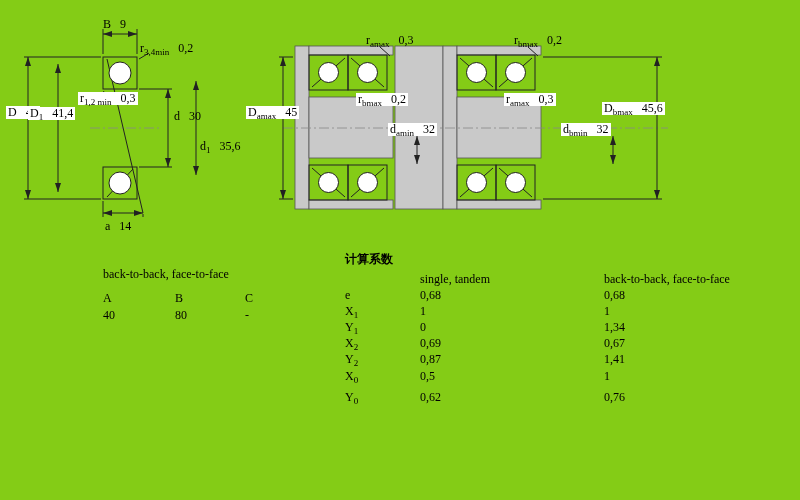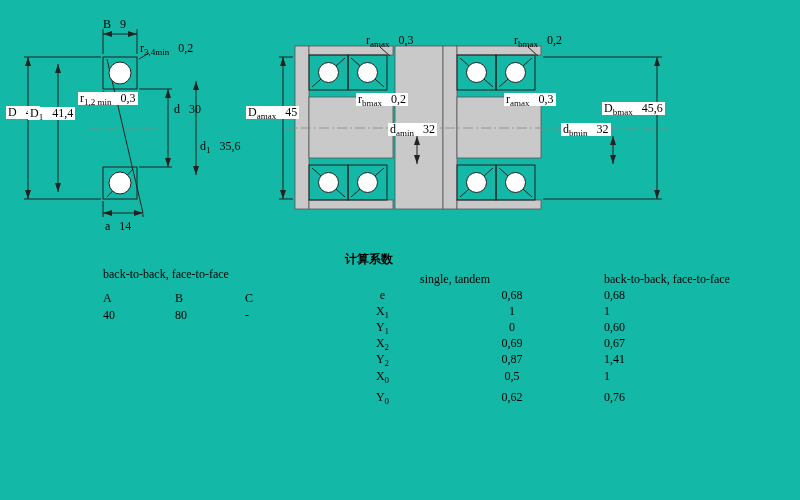--- a/index.html
+++ b/index.html
@@ -1,29 +1,29 @@
 <!DOCTYPE html>
 <html><head>
 <meta charset="utf-8">
 <style>
   html,body{margin:0;padding:0;background:#fff;}
-  #page{position:relative;width:800px;height:500px;background:#14b8a6;overflow:hidden;
+  #page{position:relative;width:800px;height:500px;background:#84cc16;overflow:hidden;
         font-family:"Liberation Serif",serif;color:#000;}
   svg{position:absolute;left:0;top:0;}
   .dim{position:absolute;font-size:12px;white-space:nowrap;line-height:1.1;}
   .dim sub{font-size:9px;line-height:0;margin-top:16px;}
   .dim .val{margin-left:9px;}
   .wbg{background:#fff;padding:0 2px;}
   .ttl{position:absolute;font-size:12px;font-weight:bold;white-space:nowrap;}
   .txt{position:absolute;font-size:12px;white-space:nowrap;}
   .tbl{position:absolute;font-size:12px;}
   .prow{position:absolute;left:0;white-space:nowrap;}
   .prow span{display:inline-block;}
   .pc0{width:72px;} .pc1{width:70px;} .pc2{width:40px;}
-  .frow{position:absolute;left:0;white-space:nowrap;text-align:center;}
+  .frow{position:absolute;left:0;white-space:nowrap;}
   .fsym{display:inline-block;width:75px;}
   .fv1{display:inline-block;width:184px;}
   .fv2{display:inline-block;}
   .frow sub,.fsym sub{font-size:9px;line-height:0;}
 </style>
 </head>
 <body>
 
 <div id="page">
 
@@ -137,21 +137,21 @@
       <line x1="543" y1="199" x2="662" y2="199"></line>
       <line x1="657" y1="57" x2="657" y2="199" marker-start="url(#mS)" marker-end="url(#mE)"></line>
     </g>
   </svg>
 
   <div class="dim" style="left:103px;top:18px"><span>B</span><sub></sub><span class="val">9</span></div>
   <div class="dim" style="left:140px;top:42px"><span>r</span><sub>3,4min</sub><span class="val">0,2</span></div>
   <div class="dim wbg" style="left:6px;top:106px"><span>D</span><sub></sub><span class="val">47</span></div>
   <div class="dim wbg" style="left:78px;top:92px"><span>r</span><sub>1,2 min</sub><span class="val">0,3</span></div>
   <div class="dim wbg" style="left:28px;top:107px"><span>D</span><sub>1</sub><span class="val">41,4</span></div>
-  <div class="dim" style="left:174px;top:103px"><span>d</span><sub></sub><span class="val">30</span></div>
+  <div class="dim" style="left:174px;top:110px"><span>d</span><sub></sub><span class="val">30</span></div>
   <div class="dim" style="left:200px;top:140px"><span>d</span><sub>1</sub><span class="val">35,6</span></div>
   <div class="dim" style="left:105px;top:220px"><span>a</span><sub></sub><span class="val">14</span></div>
 
   <div class="dim" style="left:366px;top:34px"><span>r</span><sub>amax</sub><span class="val">0,3</span></div>
   <div class="dim wbg" style="left:246px;top:106px"><span>D</span><sub>amax</sub><span class="val">45</span></div>
   <div class="dim wbg" style="left:356px;top:93px"><span>r</span><sub>bmax</sub><span class="val">0,2</span></div>
   <div class="dim wbg" style="left:388px;top:123px"><span>d</span><sub>amin</sub><span class="val">32</span></div>
 
   <div class="dim" style="left:514px;top:34px"><span>r</span><sub>bmax</sub><span class="val">0,2</span></div>
   <div class="dim wbg" style="left:504px;top:93px"><span>r</span><sub>amax</sub><span class="val">0,3</span></div>
@@ -167,20 +167,20 @@
       <span class="pc0">40</span><span class="pc1">80</span><span class="pc2">-</span>
     </div>
   </div>
 
   <div class="ttl" style="left:345px;top:251px">计算系数</div>
   <div class="txt" style="left:420px;top:272px">single, tandem</div>
   <div class="txt" style="left:604px;top:272px">back-to-back, face-to-face</div>
   <div class="tbl" style="left:345px;top:288px;width:420px;height:130px">
     <div class="frow" style="top:0"><span class="fsym"><span>e</span><sub></sub></span><span class="fv1">0,68</span><span class="fv2">0,68</span></div>
     <div class="frow" style="top:16px"><span class="fsym"><span>X</span><sub>1</sub></span><span class="fv1">1</span><span class="fv2">1</span></div>
-    <div class="frow" style="top:32px"><span class="fsym"><span>Y</span><sub>1</sub></span><span class="fv1">0</span><span class="fv2">0,60</span></div>
+    <div class="frow" style="top:32px"><span class="fsym"><span>Y</span><sub>1</sub></span><span class="fv1">0</span><span class="fv2">1,34</span></div>
     <div class="frow" style="top:48px"><span class="fsym"><span>X</span><sub>2</sub></span><span class="fv1">0,69</span><span class="fv2">0,67</span></div>
     <div class="frow" style="top:64px"><span class="fsym"><span>Y</span><sub>2</sub></span><span class="fv1">0,87</span><span class="fv2">1,41</span></div>
     <div class="frow" style="top:81px"><span class="fsym"><span>X</span><sub>0</sub></span><span class="fv1">0,5</span><span class="fv2">1</span></div>
     <div class="frow" style="top:102px"><span class="fsym"><span>Y</span><sub>0</sub></span><span class="fv1">0,62</span><span class="fv2">0,76</span></div>
   </div>
 
 </div>
 
 </body></html>

